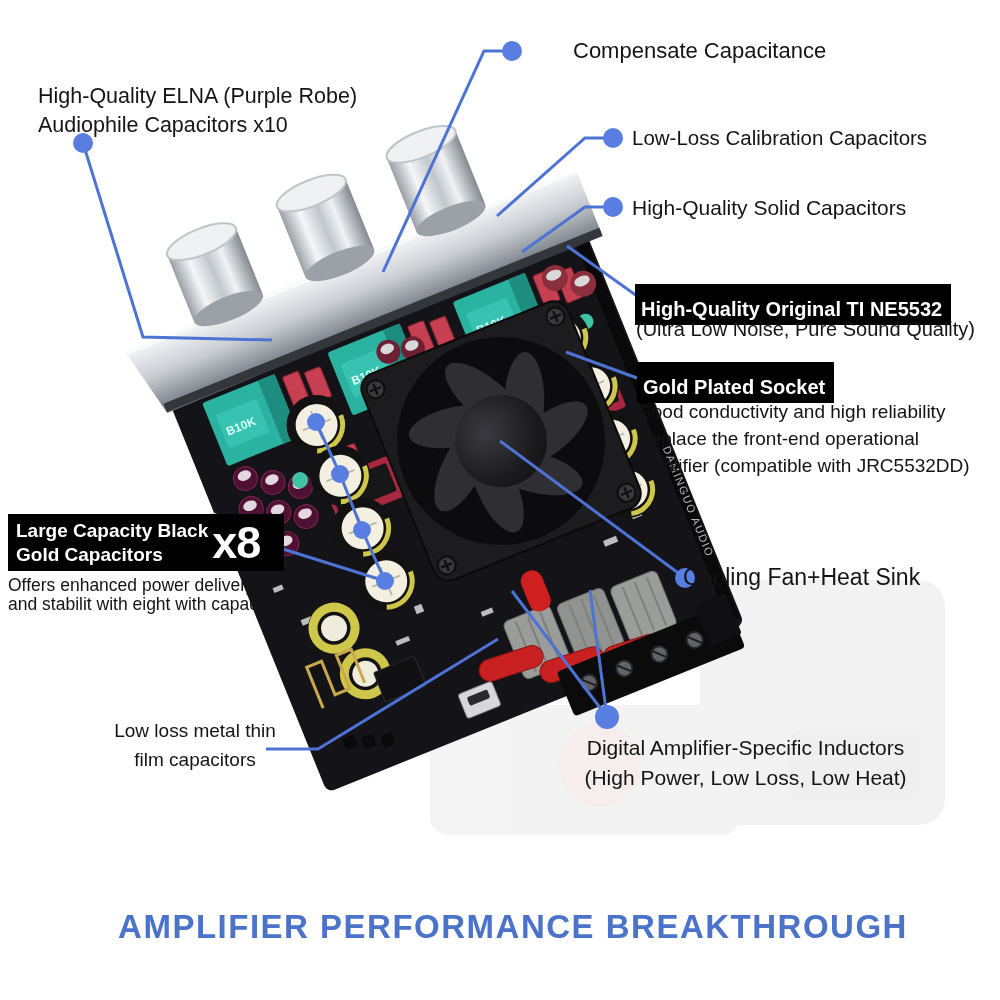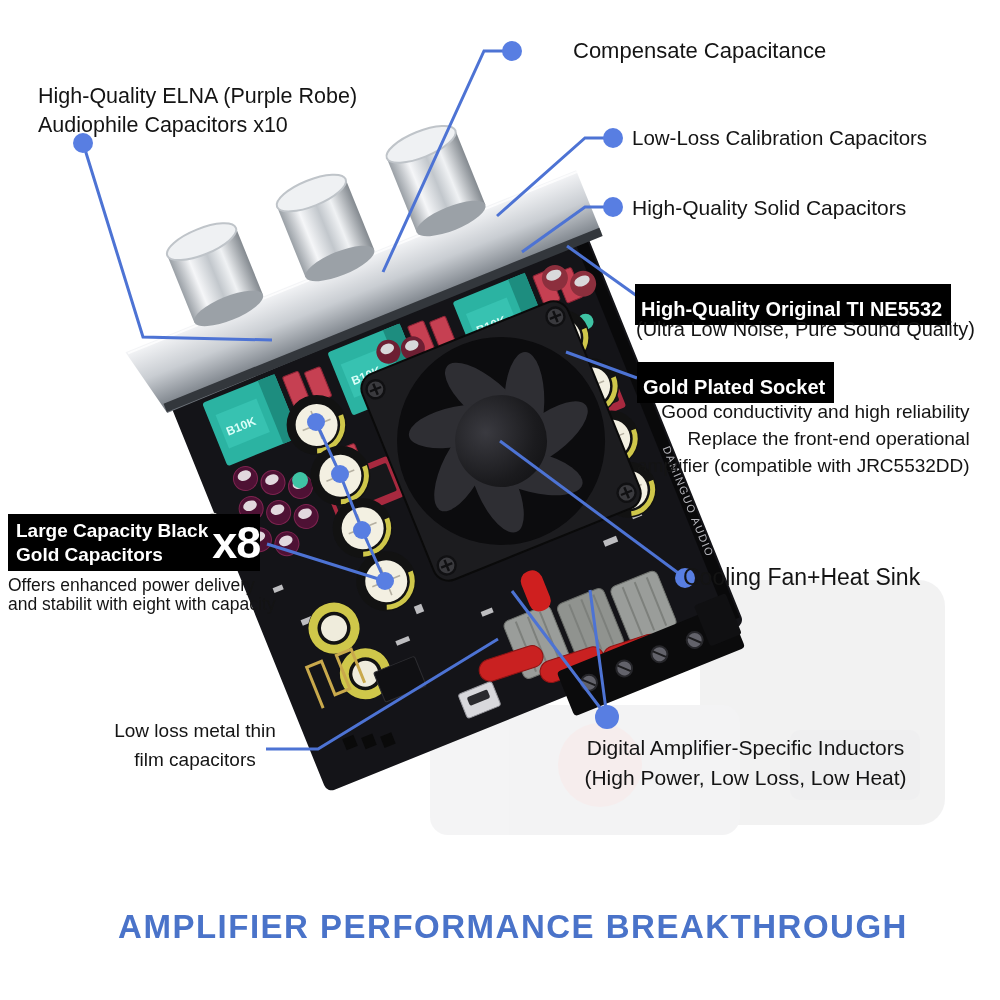--- a/index.html
+++ b/index.html
@@ -10,23 +10,23 @@
   .lbl{font-size:21px;color:#141414;white-space:nowrap;}
   .elna{left:38px;top:82px;font-size:21.5px;line-height:29px;}
   .compensate{left:530px;top:38px;font-size:22px;margin-left:43px;}
   .calib{left:632px;top:126px;font-size:20.5px;}
   .solid{left:632px;top:195px;font-size:21px;}
   .blackbox{background:#000;color:#fff;font-weight:bold;display:inline-block;
             padding:13px 9px 4px 6px;white-space:nowrap;}
   .ne5532{left:635px;top:284px;font-size:20px;}
   .ne5532-sub{left:636px;top:316px;font-size:20px;line-height:26px;}
   .goldsock{left:637px;top:362px;font-size:20px;}
-  .goldsock-desc{left:637px;top:398px;font-size:19px;line-height:27px;text-align:right;}
+  .goldsock-desc{left:637px;top:398px;font-size:19px;line-height:27px;}
   .bg-box{left:8px;top:514px;display:flex;align-items:center;background:#000;color:#fff;
-          padding:5px 0 5px 8px;}
+          padding:5px 24px 5px 8px;}
   .bg-title{font-weight:bold;font-size:19px;line-height:23.5px;white-space:nowrap;}
   .bg-x8{font-weight:bold;font-size:45px;line-height:45px;margin-left:4px;letter-spacing:-1px;}
   .bg-desc{left:8px;top:576px;font-size:17.5px;line-height:18.5px;}
   .cooling{left:683px;top:564px;font-size:23px;}
   .film{left:105px;top:716px;width:180px;text-align:center;font-size:19px;line-height:29px;}
   .inductors{left:578px;top:733px;width:335px;text-align:center;font-size:21px;line-height:30px;}
   .banner{position:absolute;left:45px;top:827px;width:913px;height:70px;background:#000;
           z-index:3;display:flex;align-items:center;justify-content:center;
           font-variant:small-caps;font-weight:bold;font-size:64px;letter-spacing:3px;
           white-space:nowrap;}

